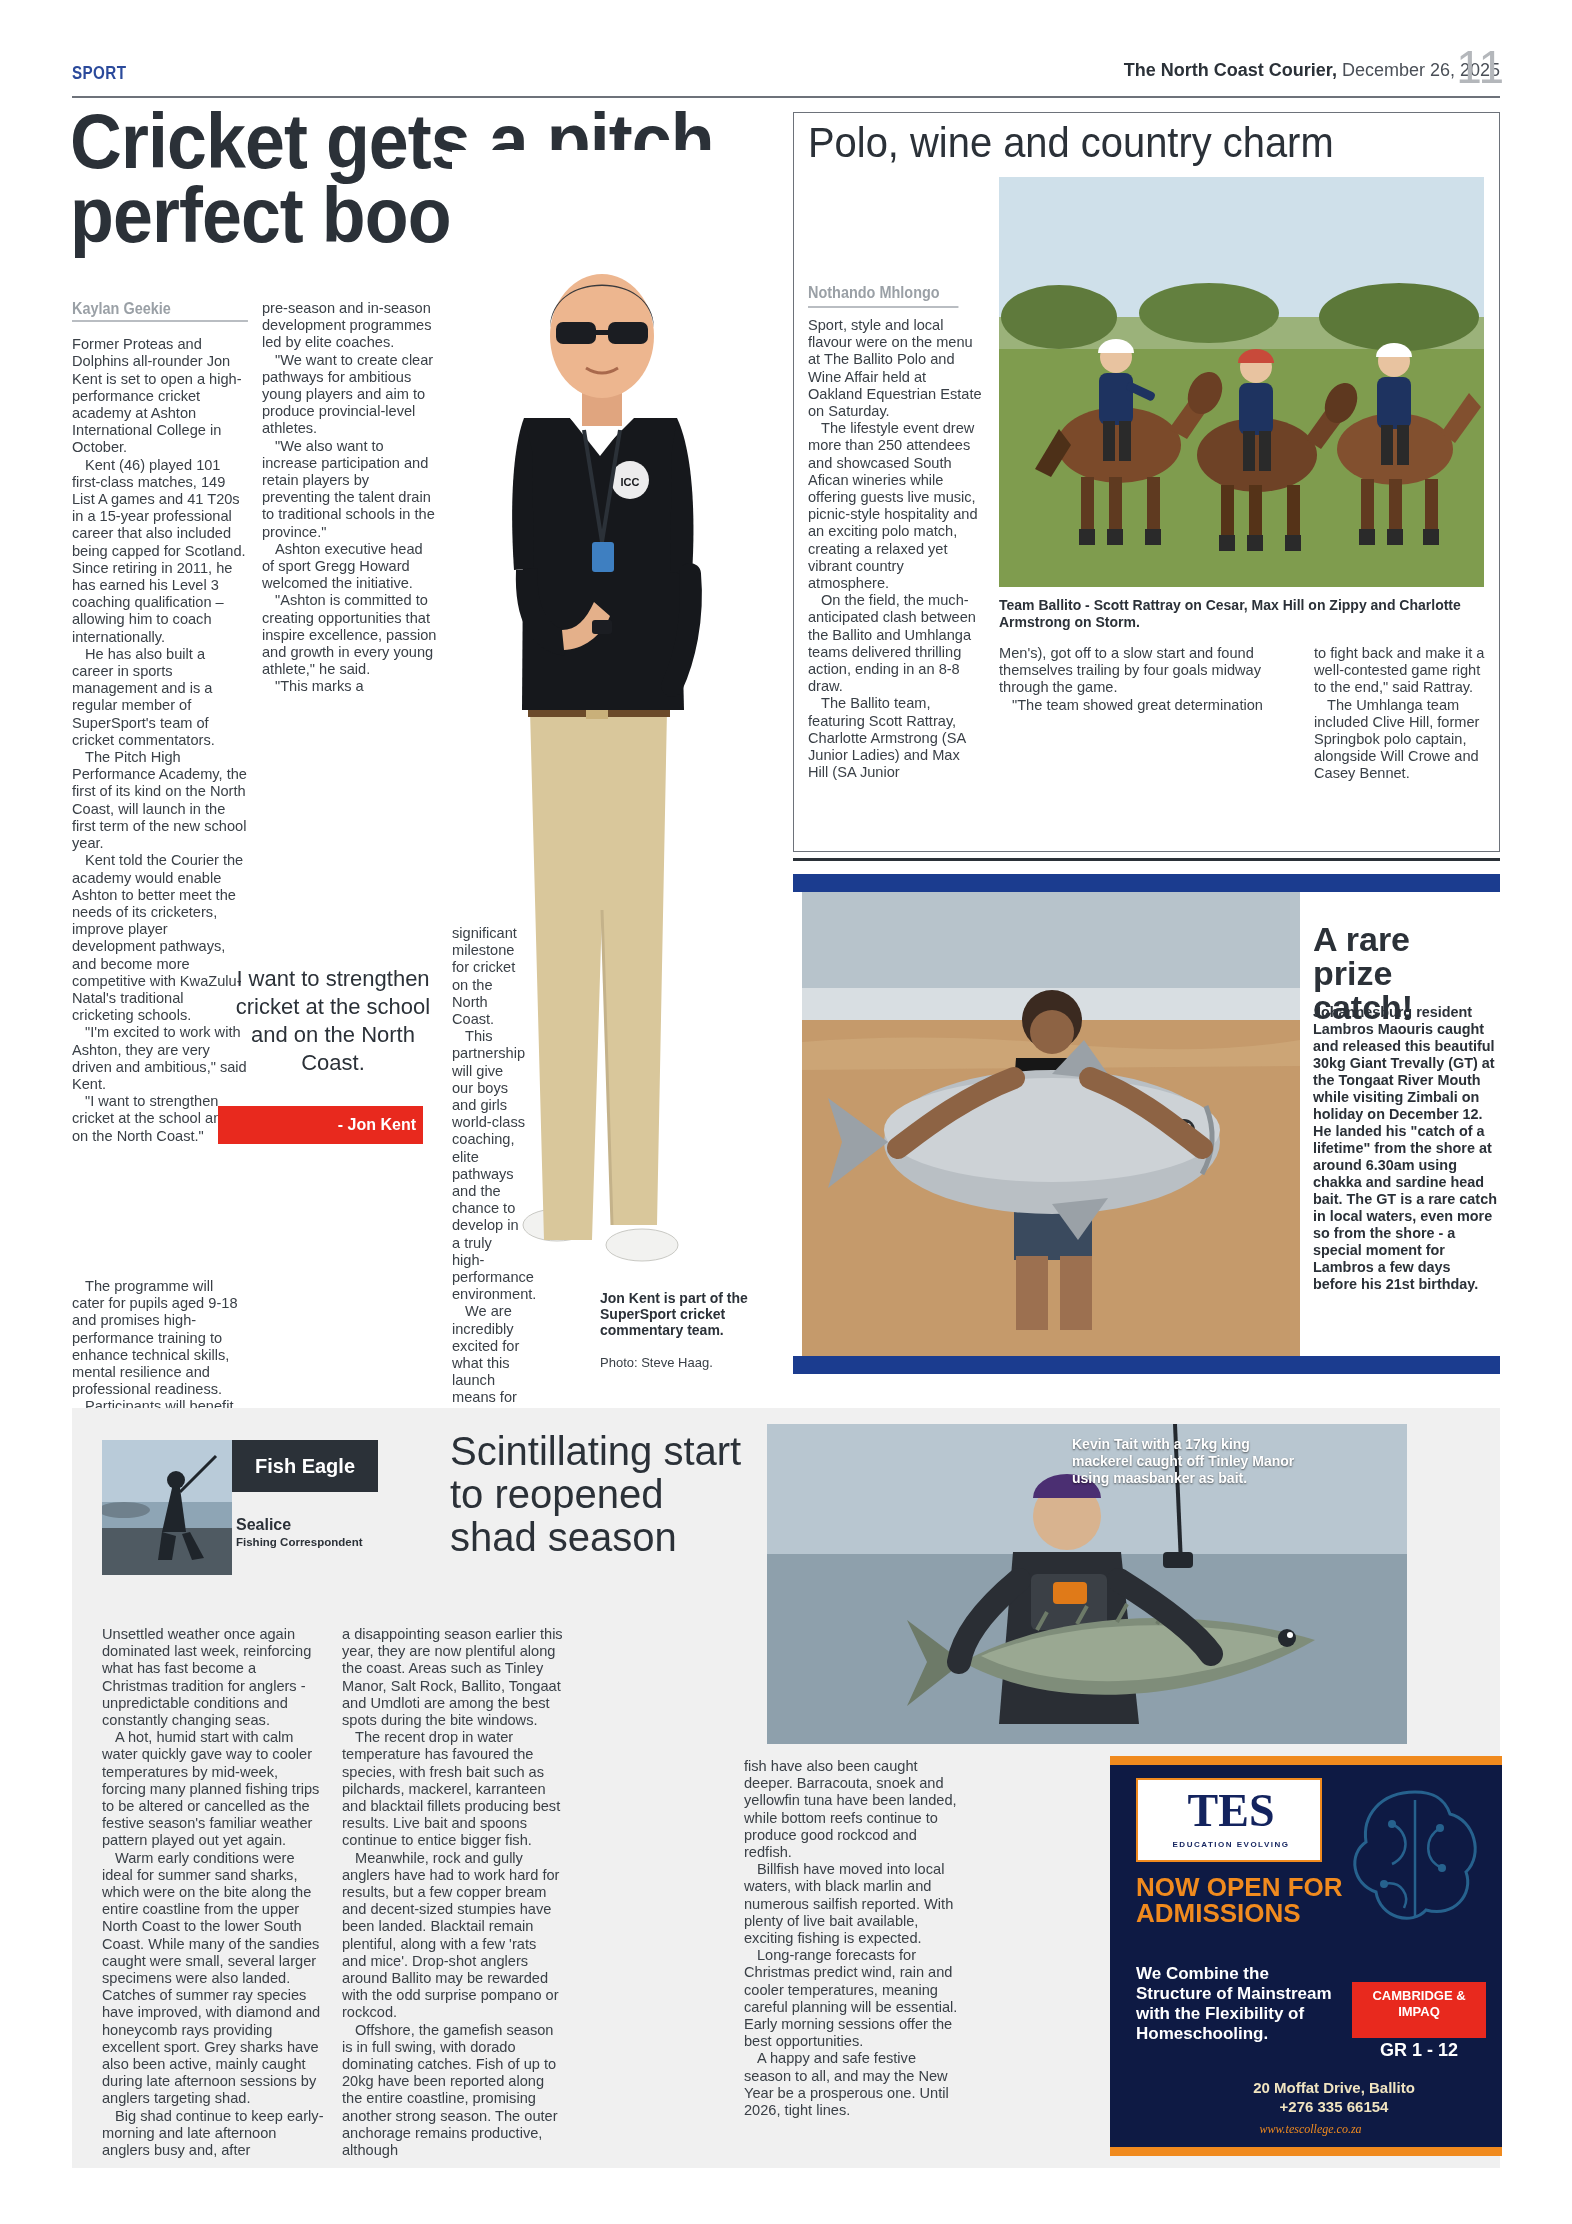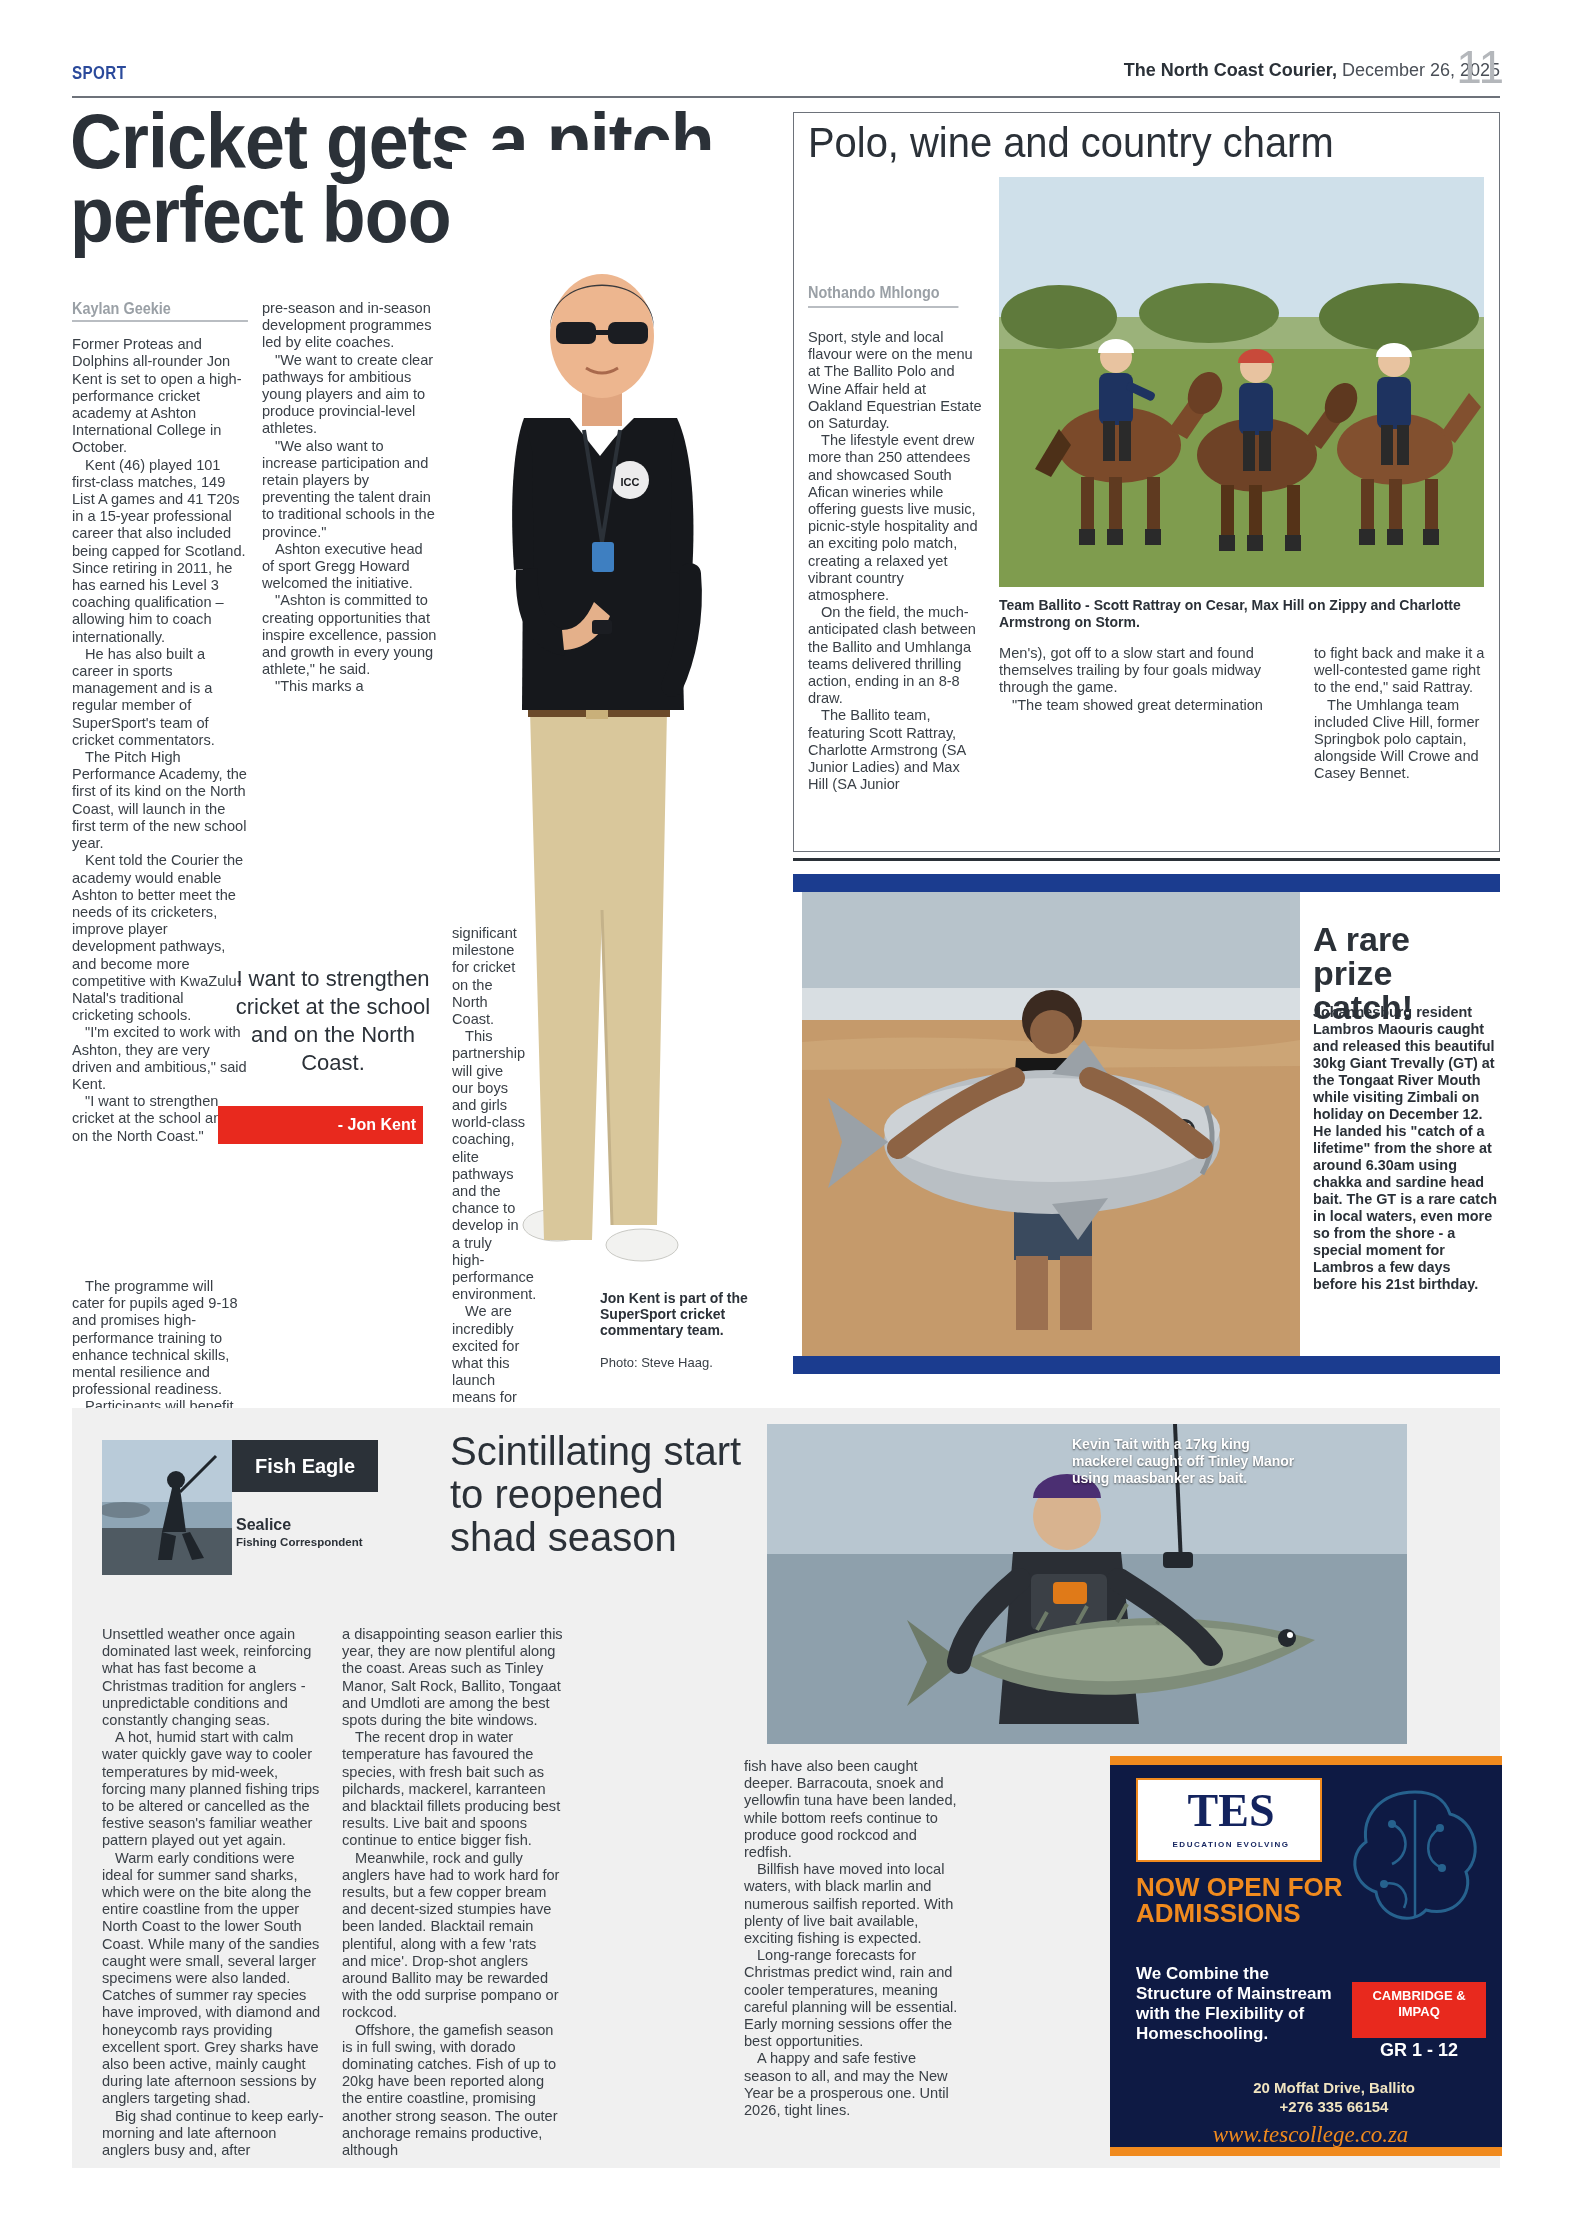--- a/index.html
+++ b/index.html
@@ -107,21 +107,21 @@
     border:1.5px solid #6d727a;
   }
   .polo-head {
     position:absolute; left:14px; top:8px; width:660px;
     font-family:"Liberation Sans Narrow","Liberation Sans",sans-serif;
     font-weight:400; font-size:42px; line-height:1.05; color:#2b3138;
     transform:scaleX(0.95); transform-origin:left top;
   }
   .polo-byline { position:absolute; left:14px; top:170px; width:150px; }
   .polo-col1 { position:absolute; left:14px; top:204px; width:175px;
-               font-size:14.6px; line-height:17.2px; color:#3a4047;margin-top:12px; }
+               font-size:14.6px; line-height:17.2px; color:#3a4047; }
   .polo-col1 p { margin:0; text-indent:13px; }
   .polo-col1 p.first { text-indent:0; }
 
   .polo-photo {
     position:absolute; left:205px; top:64px; width:485px; height:410px;
     overflow:hidden;
   }
   .polo-caption {
     position:absolute; left:205px; top:484px; width:485px;
     font-size:14px; line-height:17px; font-weight:700; color:#2b3138;
@@ -250,21 +250,21 @@
     position:absolute; left:242px; top:284px; width:134px; text-align:center;
     font-weight:700; font-size:18px; color:#ffffff;
   }
   .ad-address {
     position:absolute; left:0; top:322px; width:448px; text-align:center;
     font-weight:700; font-size:15px; line-height:19px; color:#f0e4c0;
   }
   .ad-url {
     position:absolute; left:0; top:366px; width:401px; text-align:center;
     font-family:"Liberation Serif", serif; font-style:italic;
-    font-size:23px; color:#f08a1e;
+    font-size:12px; color:#f08a1e;
   }
   .ad-brain {
     position:absolute; right:12px; top:20px; width:150px; height:160px;
     opacity:.5;
   }
 </style>
 </head>
 <body>
 
 <div class="page">

